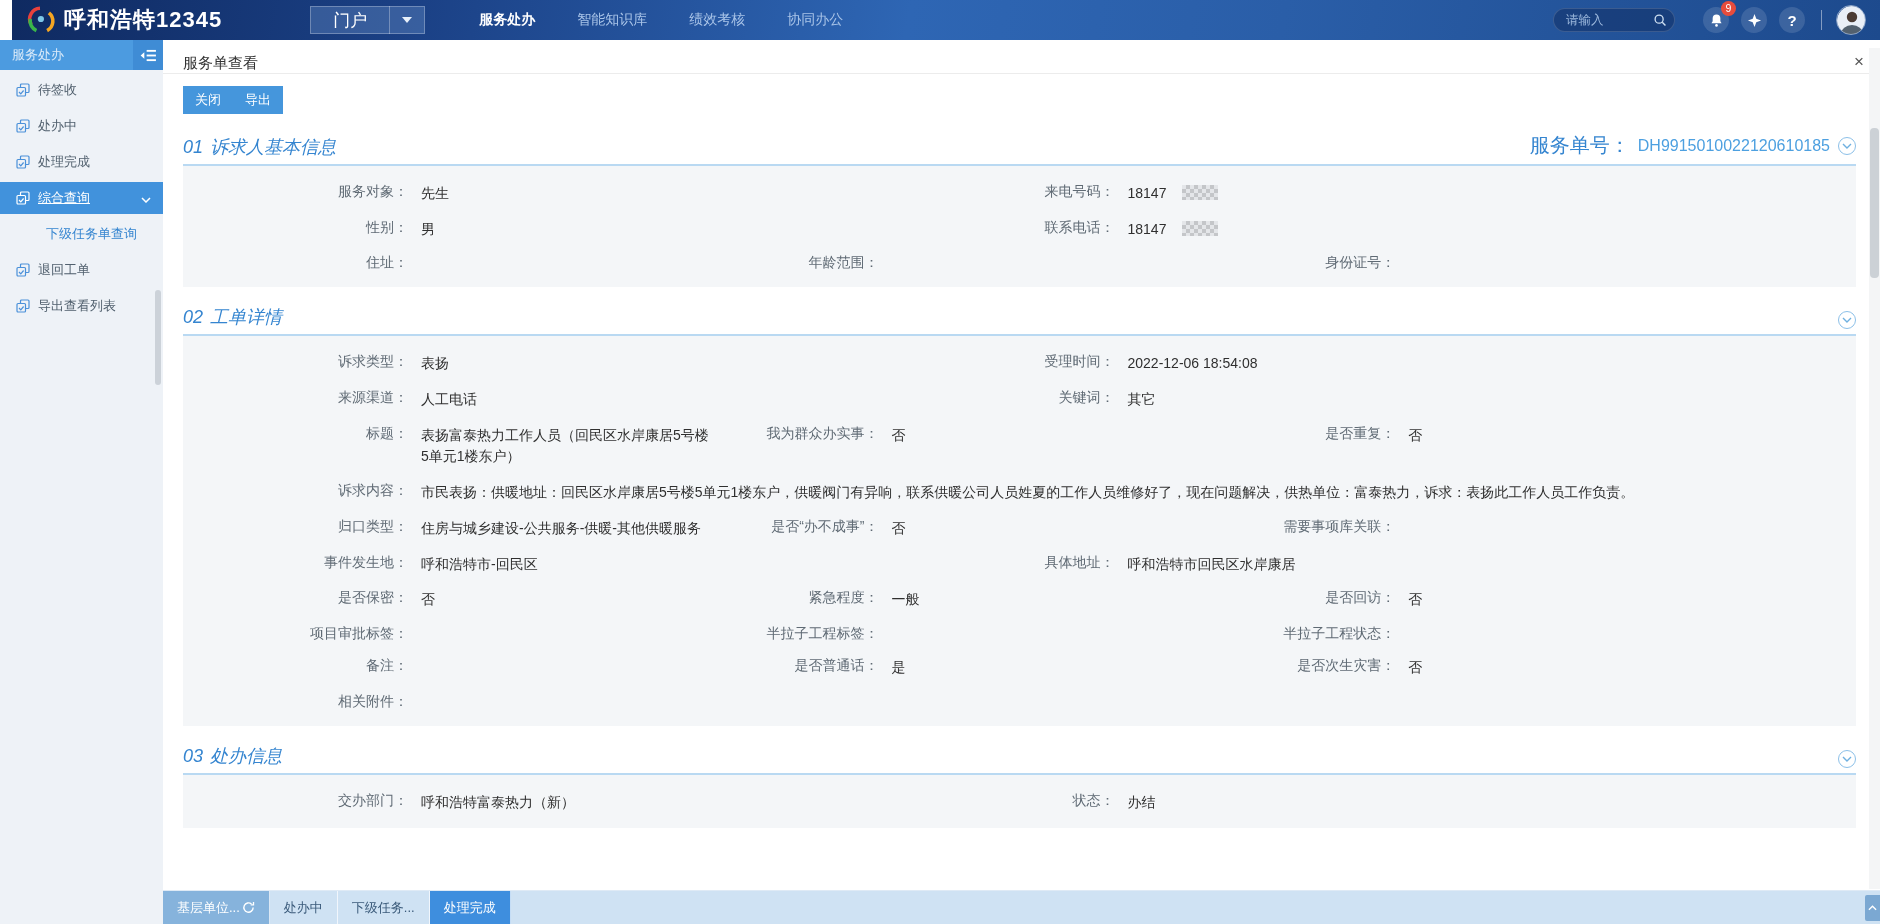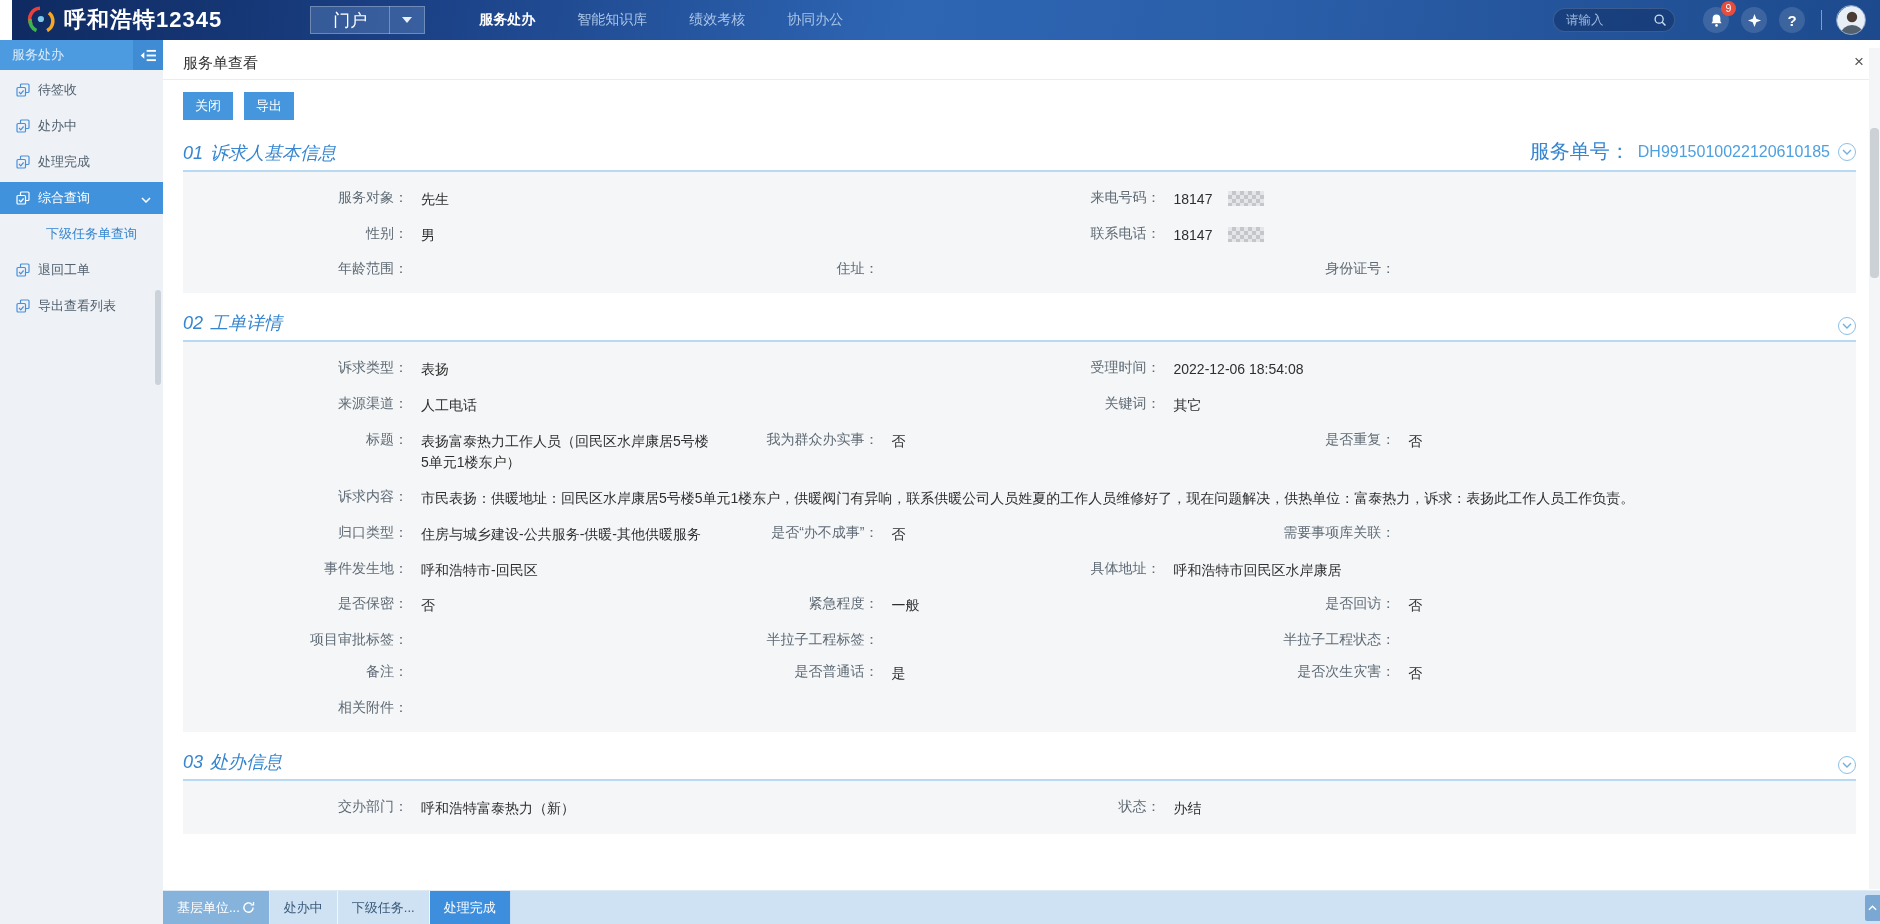--- a/index.html
+++ b/index.html
@@ -35,46 +35,46 @@
   .vdivider { width:1px; height:20px; background:rgba(255,255,255,.45); margin:0 14px 0 16px; }
   .avatar { width:30px; height:30px; border-radius:50%; overflow:hidden; cursor:pointer; border:1px solid rgba(255,255,255,.5); }
 
   
   .sidebar { position:absolute; top:40px; left:0; width:163px; bottom:0; background:#eef2f7; z-index:10; }
   .side-head { height:30px; background:#4c9be0; display:flex; align-items:center; justify-content:space-between; }
   .side-head-label { color:#dcebf9; font-size:13px; padding-left:12px; }
   .side-collapse { width:30px; height:30px; background:#3f8cd5; display:flex; align-items:center; justify-content:center; cursor:pointer; }
   .sideitem { height:32px; display:flex; align-items:center; gap:8px; padding-left:16px; color:#51606e; font-size:13px; cursor:pointer; margin-top:4px; }
   .sideitem svg { flex:none; }
-  .sideitem.active { background:#4192dc; color:#fff; position:relative; }
+  .sideitem.active { background:#4192dc; color:#fff; position:relative;text-decoration:underline; }
   .sideitem.active .chev { position:absolute; right:12px; color:#fff; }
   .sideitem.sub { padding-left:46px; color:#3585d0; }
   .side-scrollthumb { position:absolute; right:2px; top:250px; width:6px; height:95px; background:#ccd2d9; border-radius:3px; cursor:pointer; }
 
   
   .main { position:absolute; top:40px; left:163px; right:0; bottom:0; background:#fff; overflow:hidden; }
-  .page-titlebar { position:relative; padding:14px 0 6px 20px; border-bottom:1px solid #ececec; }
+  .page-titlebar { position:relative; padding:14px 0 0 20px; border-bottom:1px solid #ececec; }
   .page-title { font-size:15px; color:#333; }
   .close-x { position:absolute; right:16px; top:13px; font-size:17px; color:#555; cursor:pointer; line-height:1; }
-  .toolbar { margin:12px 0 2px 20px; display:flex; gap:11px; }
+  .toolbar { margin:12px 0 2px 20px; display:flex; gap:0; }
   .tbtn { background:#4596dc; color:#fff; border:none; font-size:13px; padding:5px 12px; cursor:pointer; font-family:inherit; }
 
   .schead { margin:18px 24px 0 20px; display:flex; align-items:flex-end; justify-content:space-between;
     border-bottom:2px solid #b9d9f2; padding-bottom:5px; }
   .schead-left { font-style:italic; color:#3585d0; font-size:18px; }
   .schead-left .num { margin-right:7px; }
   .schead-right { display:flex; align-items:center; gap:8px; }
   .orderno-label { color:#3585d0; font-size:20px; }
   .orderno-value { color:#4da0e0; font-size:16px; }
   .circle-chev { width:18px; height:18px; border-radius:50%; border:1px solid #8cc0e8; display:flex; align-items:center;
     justify-content:center; color:#6fb0e0; cursor:pointer; background:#fff; }
 
   .panel { margin:0 24px 0 20px; background:#f4f6f8; padding:10px 0 8px; }
   .frow { min-height:30px; }
-  .f2 { display:grid; grid-template-columns:50% 50%;gap:46px; }
+  .f2 { display:grid; grid-template-columns:50% 50%; }
   .f3 { display:grid; grid-template-columns:33.5% 30% 36.5%; }
   .cell { display:flex; align-items:flex-start; padding:7px 0; }
   .lab { flex:none; text-align:right; color:#5f6a74; }
   .f2 .cell:nth-child(1) .lab, .f3 .cell:nth-child(1) .lab, .f1 .lab { width:225px; }
   .f2 .cell:nth-child(2) .lab { width:95px; }
   .f3 .cell:nth-child(2) .lab { width:135px; }
   .f3 .cell:nth-child(3) .lab { width:150px; }
   .val { margin-left:13px; color:#2f2f2f; line-height:1.55; }
   #panel2 .frow:nth-child(3) .cell:first-child .val { max-width:292px; }
   .mosaic { display:inline-block; width:36px; height:15px; margin:2px 0 0 16px;
@@ -276,25 +276,25 @@
           <span class="val">男</span>
         </div>
         <div class="cell">
           <span class="lab">联系电话：</span>
           <span class="val">18147</span>
           <span class="mosaic"></span>
         </div>
       </div>
       <div class="frow f3">
         <div class="cell">
+          <span class="lab">住址：</span>
+          <span class="val"></span>
+        </div>
+        <div class="cell">
           <span class="lab">年龄范围：</span>
-          <span class="val"></span>
-        </div>
-        <div class="cell">
-          <span class="lab">住址：</span>
           <span class="val"></span>
         </div>
         <div class="cell">
           <span class="lab">身份证号：</span>
           <span class="val"></span>
         </div>
       </div>
     </div>
 
   <div class="schead">

